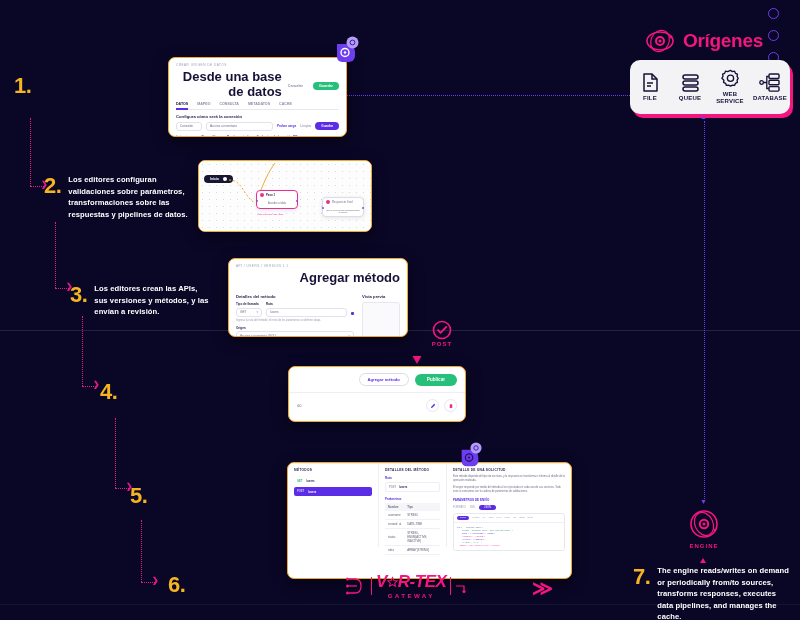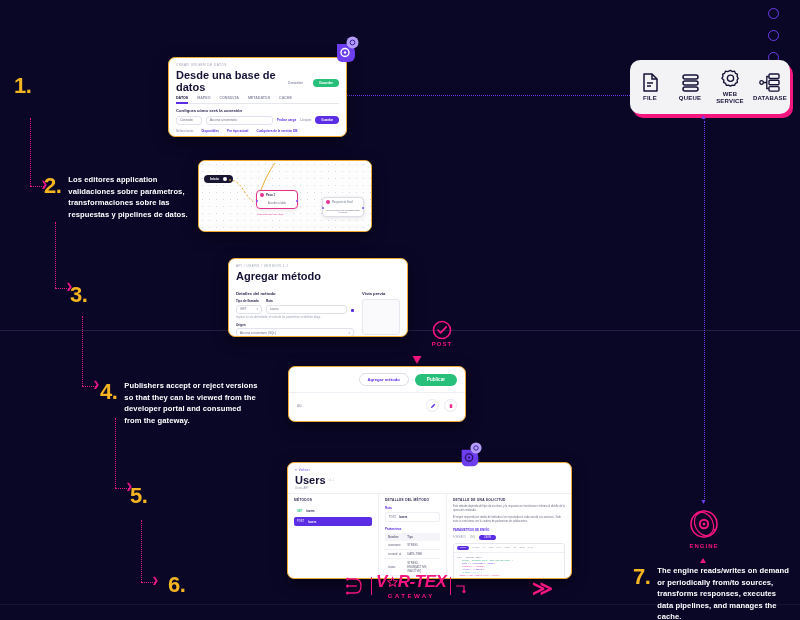--- a/index.html
+++ b/index.html
@@ -29,21 +29,21 @@
   
   .card{
     background:#ffffff;border-radius:7px;
     box-shadow:0 4px 16px rgba(0,0,0,.45);
     overflow:hidden;position:absolute;
   }
   .card.amber{border:1px solid #f0a830;}
   .card-pad{padding:6px 8px;}
 
   .crumb{font-size:3.1px;color:#9aa0b4;letter-spacing:.5px;text-transform:uppercase;margin-bottom:2px;}
-  .c-title{font-size:11px;font-weight:700;color:#151236;margin:0 0 5px;}
+  .c-title{font-size:13px;font-weight:700;color:#151236;margin:0 0 5px;text-align:right;}
   .c-sub{font-size:4.2px;font-weight:700;color:#2a2450;margin:4px 0 3px;}
   .c-note{font-size:2.7px;color:#9aa0b4;margin-top:2px;}
 
   .tabs{display:flex;gap:9px;border-bottom:1px solid #e7e7ef;padding-bottom:3px;margin-bottom:4px;}
   .tab{font-size:3.6px;color:#8d8fa8;font-weight:600;}
   .tab.active{color:#151236;font-weight:700;position:relative;}
   .tab.active::after{content:"";position:absolute;left:0;right:0;bottom:-3.5px;height:1.4px;background:#5b2ee5;}
 
   .pill-btn{font-size:3.6px;border-radius:7px;padding:2px 6px;display:inline-block;font-weight:600;}
   .pb-ghost{border:1px solid #dcdce6;color:#5b2ee5;}
@@ -115,20 +115,31 @@
   <div class="abs hairline" style="top:330px;"></div>
   <div class="abs hairline" style="top:604px;opacity:.5;"></div>
 
   <div class="abs" style="left:768px;top:8px;display:flex;flex-direction:column;gap:11px;">
     <div class="ring"></div>
     <div class="ring"></div>
     <div class="ring"></div>
     <div class="ring"></div>
   </div>
 
+  <div class="abs" style="left:645px;top:26px;display:flex;align-items:center;gap:8px;">
+    <svg width="30" height="30" viewBox="0 0 30 30">
+      <ellipse cx="15" cy="15" rx="13" ry="9" fill="none" stroke="#f4157f" stroke-width="1.6"></ellipse>
+      <ellipse cx="15" cy="15" rx="9" ry="11" fill="none" stroke="#f4157f" stroke-width="1.2" transform="rotate(25 15 15)"></ellipse>
+      <circle cx="15" cy="15" r="4" fill="none" stroke="#f4157f" stroke-width="2"></circle>
+      <circle cx="15" cy="15" r="1.6" fill="#f4157f"></circle>
+      <circle cx="26" cy="11" r="1.5" fill="#f4157f"></circle>
+      <circle cx="6" cy="21" r="1.2" fill="#f4157f"></circle>
+    </svg>
+    <div class="origenes-title">Orígenes</div>
+  </div>
 
   <div class="abs src-panel" style="left:630px;top:60px;width:160px;height:54px;">
     <div class="src-item">
       <svg width="17" height="19" viewBox="0 0 17 19">
         <path d="M2 1h8l5 5v12H2z" fill="none" stroke="#151236" stroke-width="1.5" stroke-linejoin="round"></path>
         <path d="M10 1v5h5" fill="none" stroke="#151236" stroke-width="1.5"></path>
         <path d="M5 10h6M5 13h4" stroke="#151236" stroke-width="1.3"></path>
       </svg>
       <div class="src-label">FILE</div>
     </div>
@@ -257,21 +268,21 @@
       <circle cx="12" cy="12.5" r="1.2" fill="#ffffff"></circle>
     </svg>
     <svg width="13" height="13" viewBox="0 0 13 13" style="position:absolute;left:13px;top:0;">
       <circle cx="6.5" cy="6.5" r="6" fill="#b49cf7"></circle>
       <circle cx="6.5" cy="6.5" r="2.4" fill="none" stroke="#3a1c9e" stroke-width="1"></circle>
     </svg>
   </div>
 
   <div class="abs step" style="left:44px;top:174px;width:150px;">
     <div class="step-num">2.</div>
-    <div class="step-text">Los editores application validaciones sobre parámetros, transformaciones sobre las respuestas y pipelines de datos.</div>
+    <div class="step-text">Los editores configuran validaciones sobre parámetros, transformaciones sobre las respuestas y pipelines de datos.</div>
   </div>
 
   <div class="abs dline-v" style="left:55px;top:222px;height:66px;"></div>
   <div class="abs dline-h" style="left:55px;top:288px;width:14px;"></div>
   <div class="abs arrow-r" style="left:66px;top:283px;">❯</div>
 
   <div class="card amber" style="left:198px;top:160px;width:172px;height:70px;">
     <div class="canvas">
 
       <div class="node-dark" style="position:absolute;left:5px;top:14px;">
@@ -302,20 +313,21 @@
         </div>
         <div class="node-bd" style="font-size:2.3px;">Envía la respuesta transformada al cliente</div>
         <div class="dotsq" style="left:-1.2px;top:9px;"></div>
         <div class="dotsq" style="right:-1.2px;top:9px;"></div>
       </div>
     </div>
   </div>
 
   <div class="abs step" style="left:70px;top:283px;width:142px;">
     <div class="step-num">3.</div>
+    <div class="step-text">Los editores crean las APIs, sus versiones y métodos, y las envían a revisión.</div>
   </div>
 
   <div class="abs dline-v" style="left:82px;top:316px;height:70px;"></div>
   <div class="abs dline-h" style="left:82px;top:386px;width:14px;"></div>
   <div class="abs arrow-r" style="left:93px;top:381px;">❯</div>
 
   <div class="card amber" style="left:228px;top:258px;width:178px;height:77px;">
     <div class="card-pad" style="padding:5px 7px;">
       <div class="crumb">API / USERS / VERSION 1.1</div>
       <div class="c-title">Agregar método</div>
@@ -367,21 +379,20 @@
       <stop offset="0%" stop-color="#6d3df0"></stop>
           <stop offset="100%" stop-color="#f4157f"></stop>
         </linearGradient>
       </defs>
     <path d="M9 0 v40" stroke="url(#g1)" stroke-width="1.6" fill="none"></path>
     <path d="M4.5 38 L9 46 L13.5 38Z" fill="#f4157f"></path>
   </svg>
 
   <div class="abs step" style="left:100px;top:380px;width:160px;">
     <div class="step-num">4.</div>
-    <div class="step-text">Publishers accept or reject versions so that they can be viewed from the developer portal and consumed from the gateway.</div>
   </div>
 
   <div class="abs dline-v" style="left:115px;top:418px;height:70px;"></div>
   <div class="abs dline-h" style="left:115px;top:488px;width:14px;"></div>
   <div class="abs arrow-r" style="left:126px;top:483px;">❯</div>
 
   <div class="card amber" style="left:288px;top:366px;width:176px;height:54px;">
     <div style="padding:6px 8px;display:flex;justify-content:flex-end;gap:6px;align-items:center;">
       <span class="pill-btn pb-ghost" style="font-size:4.2px;padding:3px 8px;border-radius:9px;">Agregar método</span>
       <span class="pill-btn pb-green" style="font-size:4.6px;padding:3.5px 12px;border-radius:9px;">Publicar</span>
@@ -405,28 +416,20 @@
 
   <div class="abs step" style="left:130px;top:484px;width:150px;">
     <div class="step-num">5.</div>
   </div>
 
   <div class="abs dline-v" style="left:141px;top:520px;height:62px;"></div>
   <div class="abs dline-h" style="left:141px;top:582px;width:14px;"></div>
   <div class="abs arrow-r" style="left:152px;top:577px;">❯</div>
 
   <div class="card amber" style="left:287px;top:462px;width:283px;height:115px;">
-    <div style="padding:5px 7px 3px;">
-      <div class="crumb" style="color:#5b2ee5;text-transform:none;">&lt; Volver</div>
-      <div style="display:flex;align-items:center;gap:3px;">
-        <div class="c-title" style="margin:0;">Users</div>
-        <span style="font-size:3px;color:#c8c9d6;">v1.1</span>
-      </div>
-      <div style="font-size:3px;color:#9aa0b4;">Users API</div>
-    </div>
     <div style="display:flex;gap:0;height:84px;">
 
       <div style="flex:0 0 78px;border-top:1px solid #eeeef4;padding:4px 6px;">
         <div style="font-size:3.2px;font-weight:700;color:#2a2450;letter-spacing:.3px;">MÉTODOS</div>
         <div style="margin-top:5px;display:flex;gap:4px;align-items:center;padding:2px 3px;border-radius:2px;">
           <span style="font-size:2.6px;color:#27c07a;font-weight:700;">GET</span>
           <span style="font-size:2.8px;color:#2a2450;font-weight:700;">/users</span>
         </div>
         <div style="margin-top:2px;display:flex;gap:4px;align-items:center;padding:2.5px 3px;border-radius:2px;background:#5b2ee5;">
           <span style="font-size:2.6px;color:#d6c9ff;font-weight:700;">POST</span>

